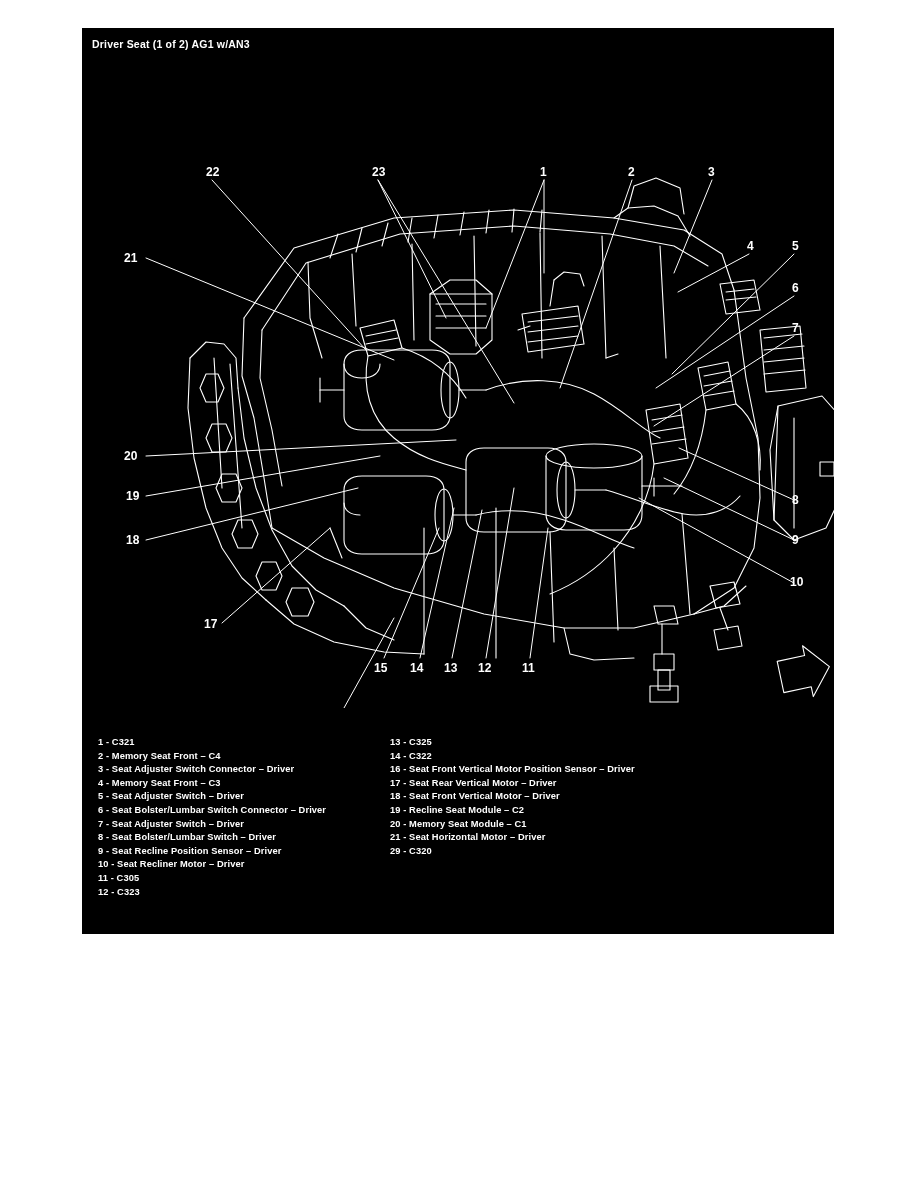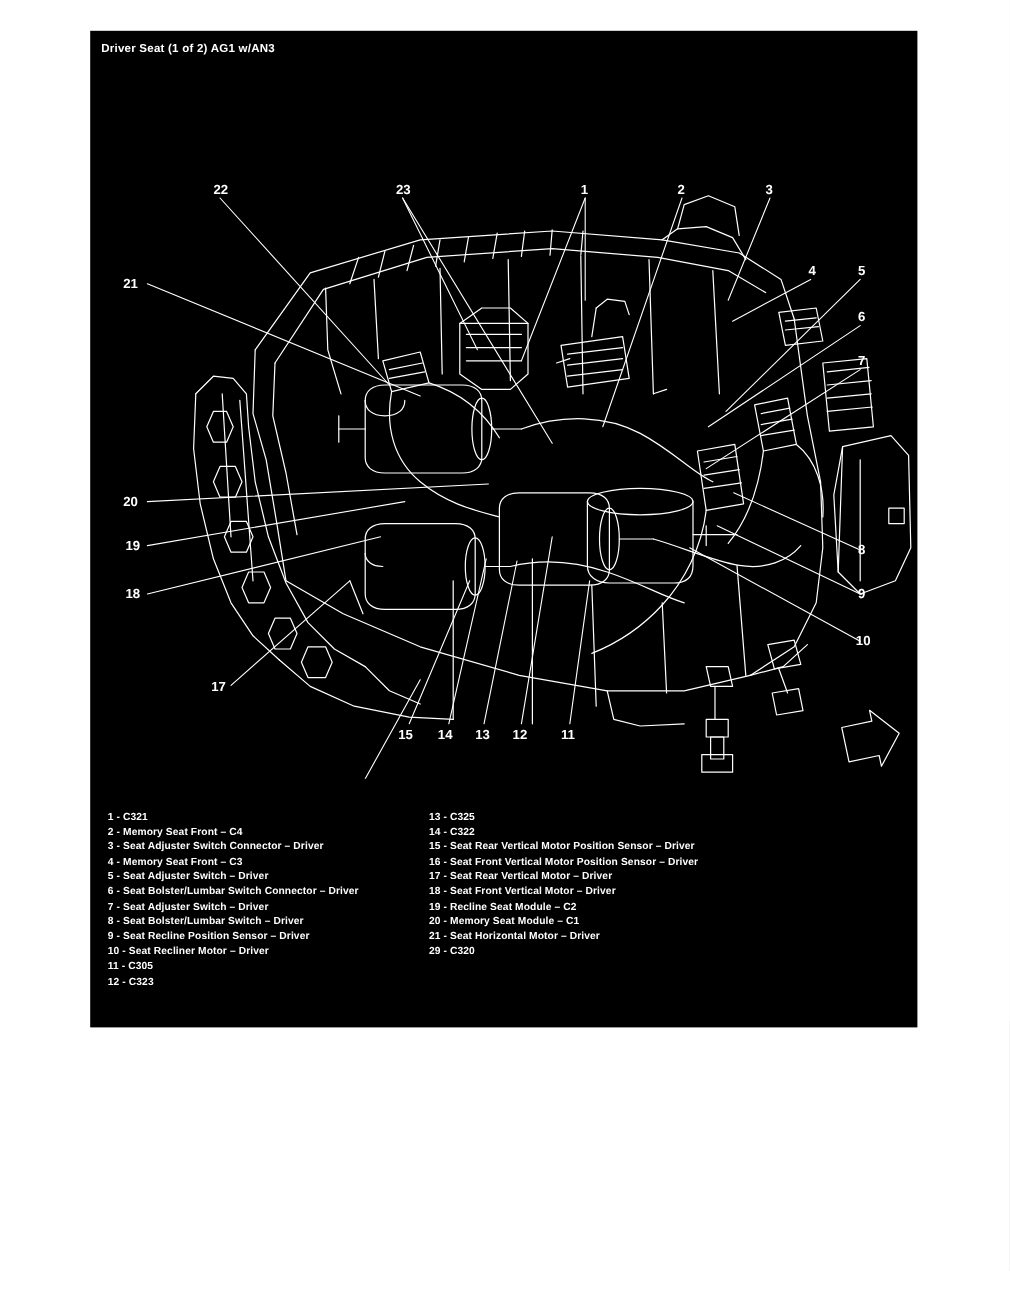--- a/index.html
+++ b/index.html
@@ -31,21 +31,21 @@
     position: absolute;
     left: 10px;
     top: 10px;
     color: #ffffff;
     font-size: 10.5px;
     font-weight: bold;
     letter-spacing: 0.2px;
   }
   .diagram-area {
     position: absolute;
-    left: 0;
+    left: 12px;
     top: 30px;
     width: 752px;
     height: 650px;
   }
   .diagram-area svg {
     display: block;
   }
   .legend {
     position: absolute;
     left: 10px;
@@ -340,24 +340,20 @@
       <div class="legend-col right">
         <div class="legend-item">
           <span class="num">13 -</span>
           <span class="desc">C325</span>
         </div>
         <div class="legend-item">
           <span class="num">14 -</span>
           <span class="desc">C322</span>
         </div>
         <div class="legend-item">
-          <span class="num">15 -</span>
-          <span class="desc">Seat Rear Vertical Motor Position Sensor – Driver</span>
-        </div>
-        <div class="legend-item">
           <span class="num">16 -</span>
           <span class="desc">Seat Front Vertical Motor Position Sensor – Driver</span>
         </div>
         <div class="legend-item">
           <span class="num">17 -</span>
           <span class="desc">Seat Rear Vertical Motor – Driver</span>
         </div>
         <div class="legend-item">
           <span class="num">18 -</span>
           <span class="desc">Seat Front Vertical Motor – Driver</span>

